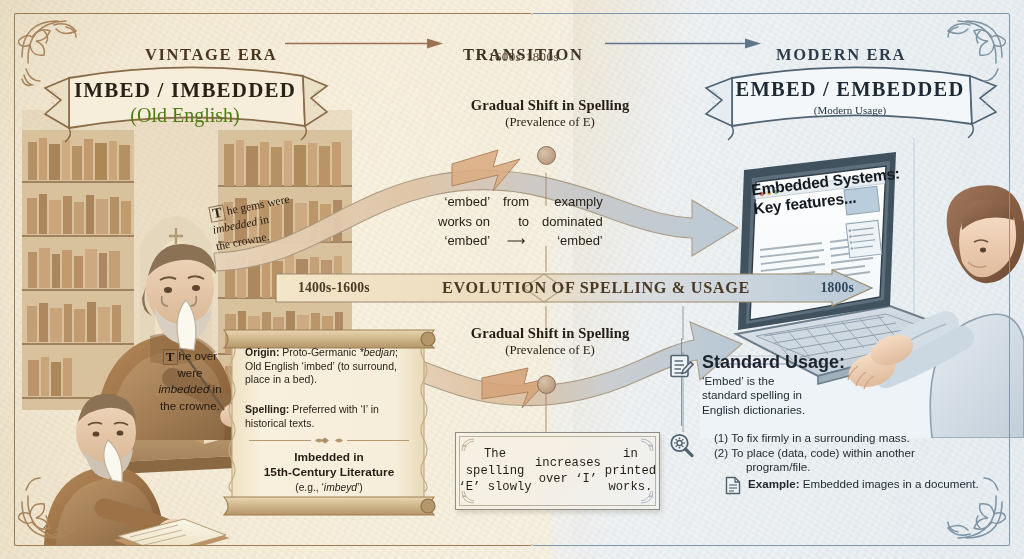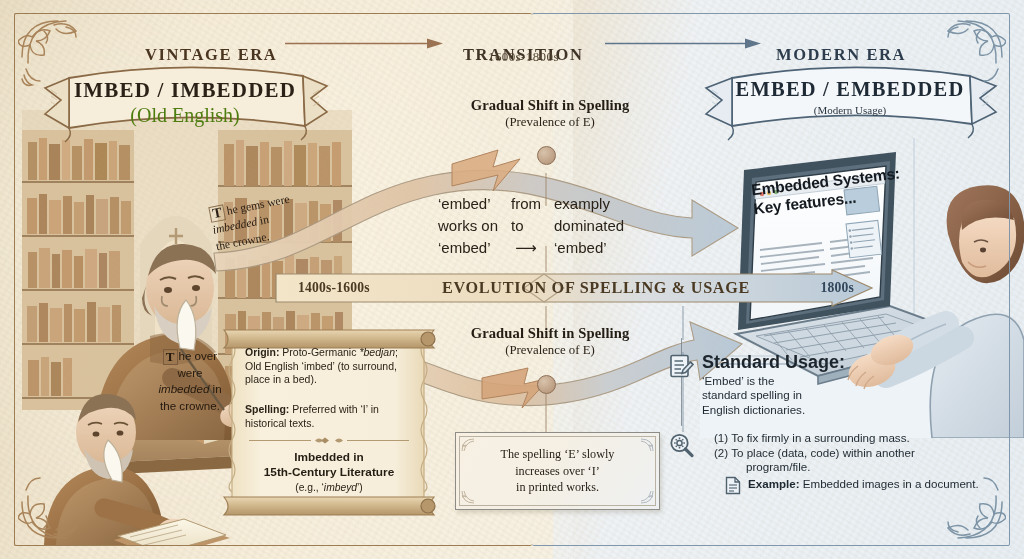--- a/index.html
+++ b/index.html
@@ -117,21 +117,21 @@
     font-size:12.8px; color:#2c2419; margin-top:1px;
     font-family:"Liberation Serif", serif;
   }
 
   
   .wordgrid {
     position:absolute; left:438px; top:194px;
     display:grid; grid-template-columns:auto auto auto;
     column-gap:13px; row-gap:3px;
     font-family:"Liberation Sans", sans-serif;
-    font-size:15px; color:#2a2218; text-align:left; line-height:1.28;
+    font-size:13px; color:#2a2218; text-align:right; line-height:1.28;
   }
   .wordgrid .cell { white-space:nowrap; }
   .wordgrid .arrow-cell { display:flex; align-items:center; justify-content:center; }
 
   
   .scrollcard { position:absolute; left:224px; top:330px; width:210px; height:185px; }
   .scrollcard svg { display:block; overflow:visible; }
   .scroll-body {
     position:absolute; left:21px; top:16px; width:168px;
     font-family:"Liberation Sans", sans-serif;
@@ -155,23 +155,23 @@
   .notebox .inner {
     position:absolute; inset:0;
     background:linear-gradient(125deg,#f7f0e3 0%,#f5efe4 45%,#eef1f2 100%);
     border:1.3px solid #8e8c86;
     box-shadow:2px 3px 4px rgba(90,75,50,.18);
   }
   .notebox .inner2 {
     position:absolute; inset:4px; border:.9px solid #b9b2a3;
   }
   .notebox .txt {
-    position:absolute; inset:0; display:flex; flex-direction:column;
+    position:absolute; inset:0; display:flex; flex-direction:row;
     align-items:center; justify-content:center;
-    font-family:Liberation Serif, serif;
+    font-family:Liberation Mono, monospace;
     font-size:12.2px; color:#241e15; line-height:1.35; text-align:center;
   }
   .nb-corner { position:absolute; width:18px; height:18px; opacity:.6; }
 
   
   .rightinfo { position:absolute; left:668px; top:352px; width:350px; }
   .ri-row { position:relative; padding-left:34px; margin-bottom:9px; }
   .ri-icon { position:absolute; left:0; top:1px; width:27px; height:27px; }
   .ri-icon svg { width:100%; height:100%; display:block; }
   .ri-title {

